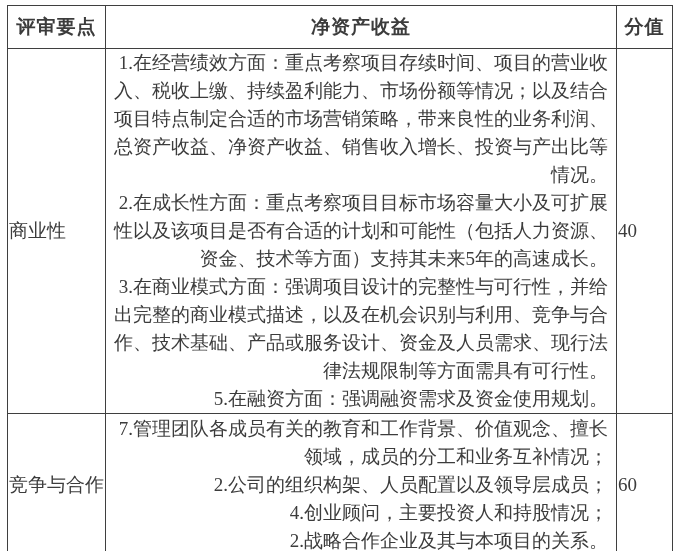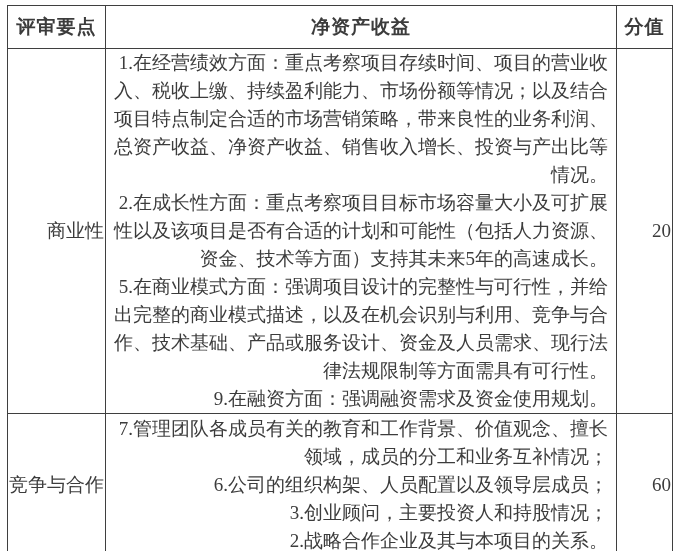--- a/index.html
+++ b/index.html
@@ -27,21 +27,21 @@
     overflow: hidden;
   }
   .review-table th {
     height: 40px;
     font-weight: bold;
     text-align: center;
     vertical-align: middle;
     letter-spacing: 1px;
   }
   td.point-cell, td.score-cell {
-    text-align: right;
+    text-align: left;
     vertical-align: middle;
   }
   td.content-cell {
     vertical-align: middle;
     padding: 0 8px;
     line-height: 28px;
     text-align: right;
   }
   td.content-cell p {
     margin: 0;
@@ -66,31 +66,31 @@
       <th>净资产收益</th>
       <th>分值</th>
     </tr>
   </thead>
   <tbody>
     <tr class="row-1">
       <td class="point-cell">商业性</td>
       <td class="content-cell">
         <p>1.在经营绩效方面：重点考察项目存续时间、项目的营业收入、税收上缴、持续盈利能力、市场份额等情况；以及结合项目特点制定合适的市场营销策略，带来良性的业务利润、总资产收益、净资产收益、销售收入增长、投资与产出比等情况。</p>
         <p>2.在成长性方面：重点考察项目目标市场容量大小及可扩展性以及该项目是否有合适的计划和可能性（包括人力资源、资金、技术等方面）支持其未来5年的高速成长。</p>
-        <p>5.在商业模式方面：强调项目设计的完整性与可行性，并给出完整的商业模式描述，以及在机会识别与利用、竞争与合作、技术基础、产品或服务设计、资金及人员需求、现行法律法规限制等方面需具有可行性。</p>
-        <p>9.在融资方面：强调融资需求及资金使用规划。</p>
+        <p>3.在商业模式方面：强调项目设计的完整性与可行性，并给出完整的商业模式描述，以及在机会识别与利用、竞争与合作、技术基础、产品或服务设计、资金及人员需求、现行法律法规限制等方面需具有可行性。</p>
+        <p>5.在融资方面：强调融资需求及资金使用规划。</p>
       </td>
-      <td class="score-cell">20</td>
+      <td class="score-cell">40</td>
     </tr>
     <tr class="row-2">
       <td class="point-cell">竞争与合作</td>
       <td class="content-cell">
         <p>7.管理团队各成员有关的教育和工作背景、价值观念、擅长领域，成员的分工和业务互补情况；</p>
-        <p>6.公司的组织构架、人员配置以及领导层成员；</p>
-        <p>3.创业顾问，主要投资人和持股情况；</p>
+        <p>2.公司的组织构架、人员配置以及领导层成员；</p>
+        <p>4.创业顾问，主要投资人和持股情况；</p>
         <p>2.战略合作企业及其与本项目的关系。</p>
       </td>
       <td class="score-cell">60</td>
     </tr>
     <tr class="row-3">
       <td class="point-cell"></td>
       <td class="content-cell"></td>
       <td class="score-cell"></td>
     </tr>
   </tbody>

